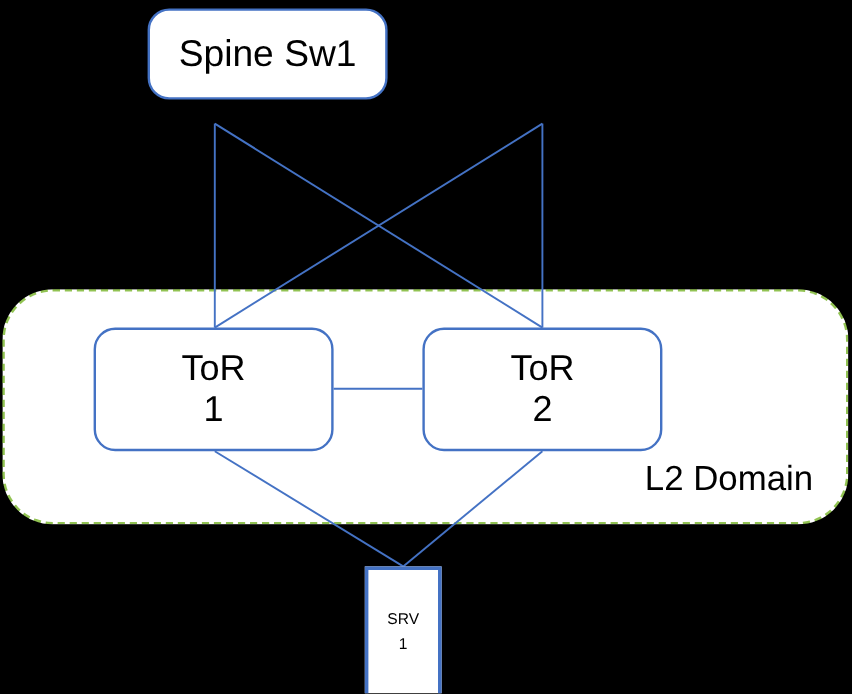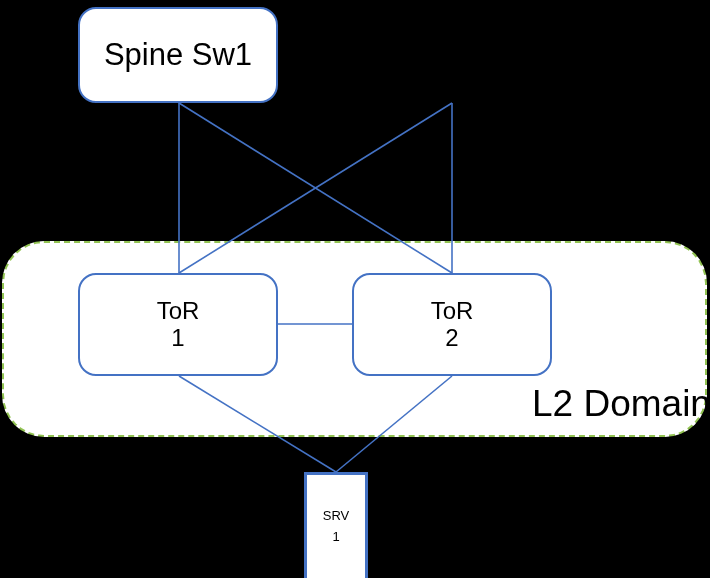--- a/index.html
+++ b/index.html
@@ -30,25 +30,25 @@
   #l2-domain {
     left: 2px;
     top: 241px;
     width: 705px;
     height: 196px;
     border: 2px dashed #92C353;
     border-radius: 42px;
   }
   #l2-domain-label {
     position: absolute;
-    left: 532px;
+    left: 520px;
     top: 383px;
     width: 175px;
     text-align: center;
-    font-size: 37px;
+    font-size: 29px;
     color: #000000;
     white-space: nowrap;
     letter-spacing: 0px;
   }
   .node {
     position: absolute;
     background: #FFFFFF;
     border: 2px solid #4472C4;
     box-sizing: border-box;
     display: flex;
@@ -57,27 +57,28 @@
     justify-content: center;
     color: #000000;
     text-align: center;
     line-height: 1.12;
   }
   .node.rounded {
     border-radius: 18px;
   }
   .node.spine {
     width: 200px;
-    height: 96px;
+    height: 76px;
     font-size: 31px;
+    margin-left: 45px;
   }
   .node.tor {
     width: 200px;
     height: 103px;
-    font-size: 24px;
+    font-size: 30px;
   }
   .node.server {
     width: 64px;
     height: 110px;
     font-size: 13px;
     border-width: 3px;
     border-radius: 0;
     line-height: 1.6;
   }
   #spine-sw1 { left: 78px; top: 7px; }

